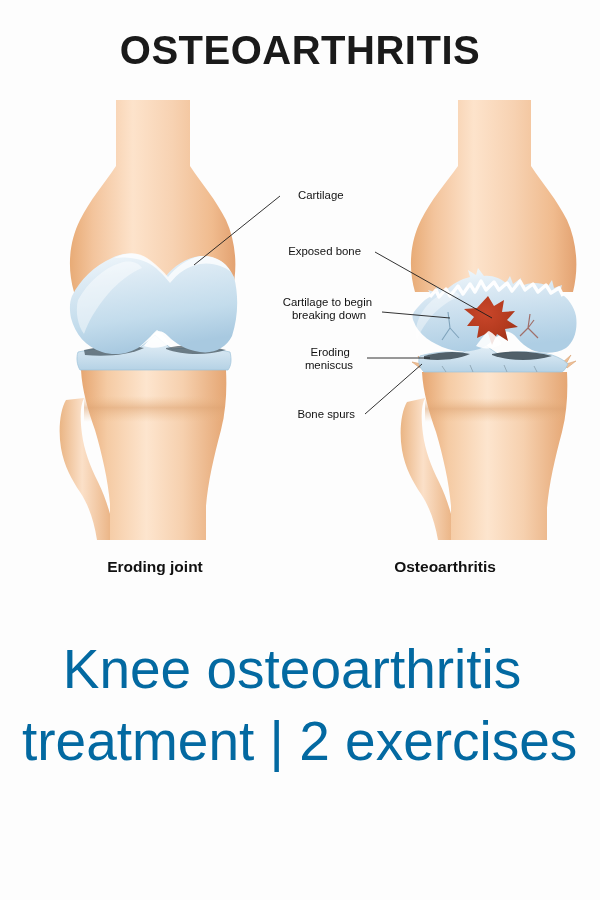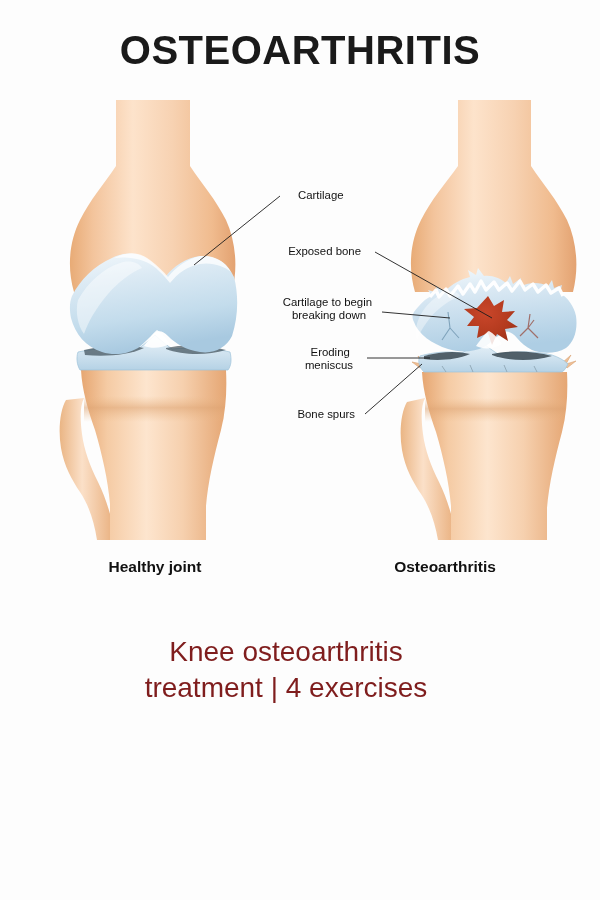--- a/index.html
+++ b/index.html
@@ -25,24 +25,24 @@
 
   .caption{
     position:absolute;
     font-size:15.5px;font-weight:bold;color:#111;
     text-align:center;
   }
   .caption.left{top:558px;left:40px;width:230px;}
   .caption.right{top:558px;left:330px;width:230px;}
 
   .headline{
-    position:absolute;top:634px;left:16px;width:540px;
+    position:absolute;top:634px;left:22px;width:540px;
     text-align:center;
-    color:#7f1d1d;
-    font-size:28px;
+    color:#0369a1;
+    font-size:55px;
     line-height:1.30;
     font-weight:normal;
   }
   .headline div{white-space:nowrap;}
 
   .lbl{font-size:11.4px;fill:#111;font-family:"Liberation Sans", sans-serif;}
   .leader{stroke:#1c1c1c;stroke-width:0.9;fill:none;}
 </style>
 </head>
 <body>
@@ -234,21 +234,21 @@
         <text class="lbl" x="335" y="256" text-anchor="end">
           <tspan x="335" dy="0">Eroding</tspan>
           <tspan x="335" dy="13">meniscus</tspan>
         </text>
 
         <text class="lbl" x="337" y="318" text-anchor="end">Bone spurs</text>
       </g>
     </svg>
   </div>
 
-  <div class="caption left">Healthy joint</div>
+  <div class="caption left">Eroding joint</div>
   <div class="caption right">Osteoarthritis</div>
 
   <div class="headline">
     <div>Knee osteoarthritis</div>
-    <div>treatment | 4 exercises</div>
+    <div>treatment | 2 exercises</div>
   </div>
 
 </div>
 
 </body></html>

